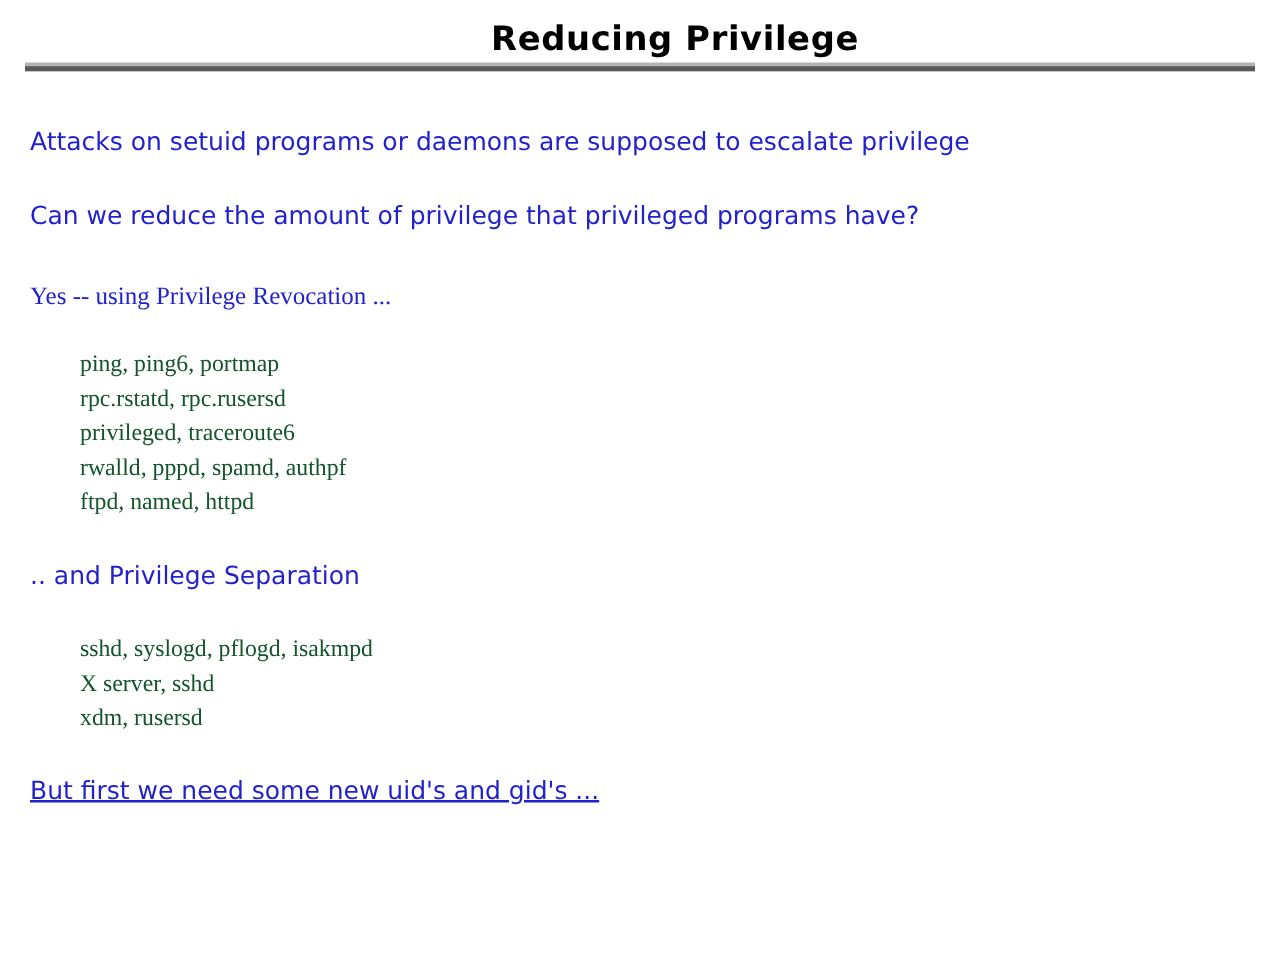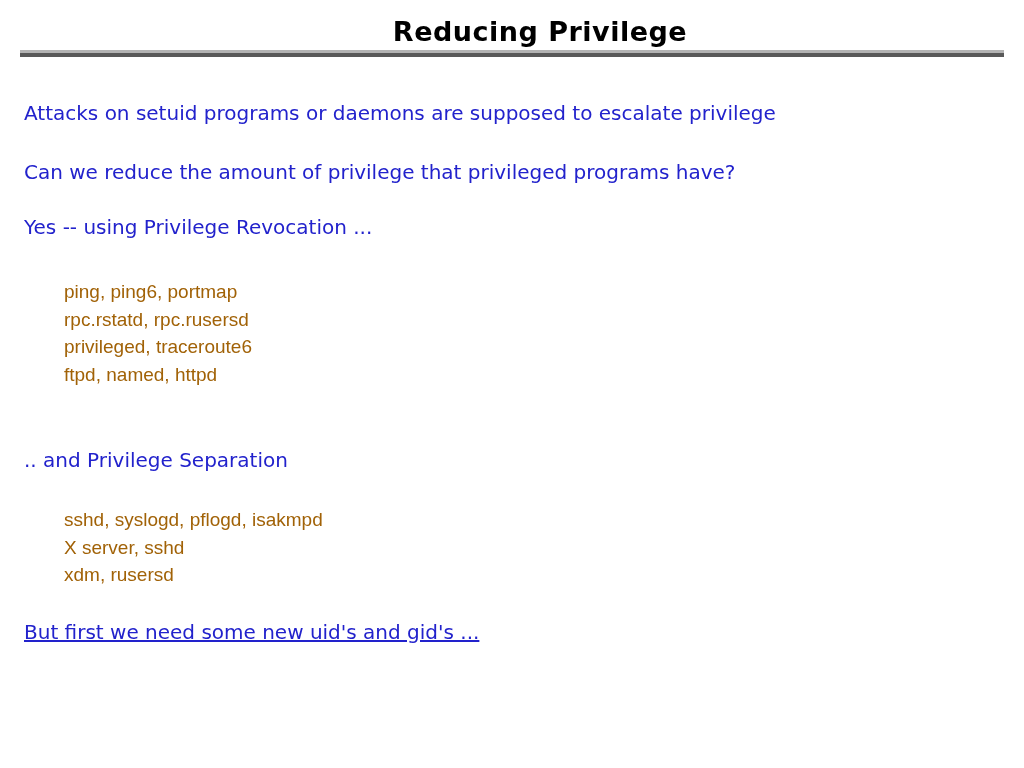--- a/index.html
+++ b/index.html
@@ -61,35 +61,35 @@
   .blue-line {
     color: #2222cc;
     font-size: 20px;
     line-height: 24px;
     left: 24px;
   }
 
   .green-block {
     position: absolute;
     left: 64px;
-    color: #a16207;
-    font-family: Liberation Sans, sans-serif;
+    color: #14532d;
+    font-family: Liberation Serif, serif;
     font-size: 19px;
     line-height: 27.5px;
     white-space: nowrap;
   }
   .green-block .green-line {
     display: block;
     white-space: nowrap;
   }
 
   
   .pos-lead1   { top: 101px; text-align: right; }
   .pos-lead2   { top: 160px; }
-  .pos-lead3   { top: 215px; }
+  .pos-lead3   { top: 225px; font-family: Liberation Serif, serif; }
   .pos-revoke-list { top: 278px; }
   .pos-sep-head { top: 448px; }
   .pos-sep-list { top: 506px; }
   .pos-closing { top: 620px; text-decoration: underline; }
 </style>
 </head>
 <body>
 
 <div class="slide">
 
@@ -100,20 +100,21 @@
   <div class="body-line blue-line pos-lead1">Attacks on setuid programs or daemons are supposed to escalate privilege</div>
 
   <div class="body-line blue-line pos-lead2">Can we reduce the amount of privilege that privileged programs have?</div>
 
   <div class="body-line blue-line pos-lead3">Yes -- using Privilege Revocation ...</div>
 
   <div class="green-block pos-revoke-list">
     <span class="green-line">ping, ping6, portmap</span>
     <span class="green-line">rpc.rstatd, rpc.rusersd</span>
     <span class="green-line">privileged, traceroute6</span>
+    <span class="green-line">rwalld, pppd, spamd, authpf</span>
     <span class="green-line">ftpd, named, httpd</span>
   </div>
 
   <div class="body-line blue-line pos-sep-head">.. and Privilege Separation</div>
 
   <div class="green-block pos-sep-list">
     <span class="green-line">sshd, syslogd, pflogd, isakmpd</span>
     <span class="green-line">X server, sshd</span>
     <span class="green-line">xdm, rusersd</span>
   </div>

